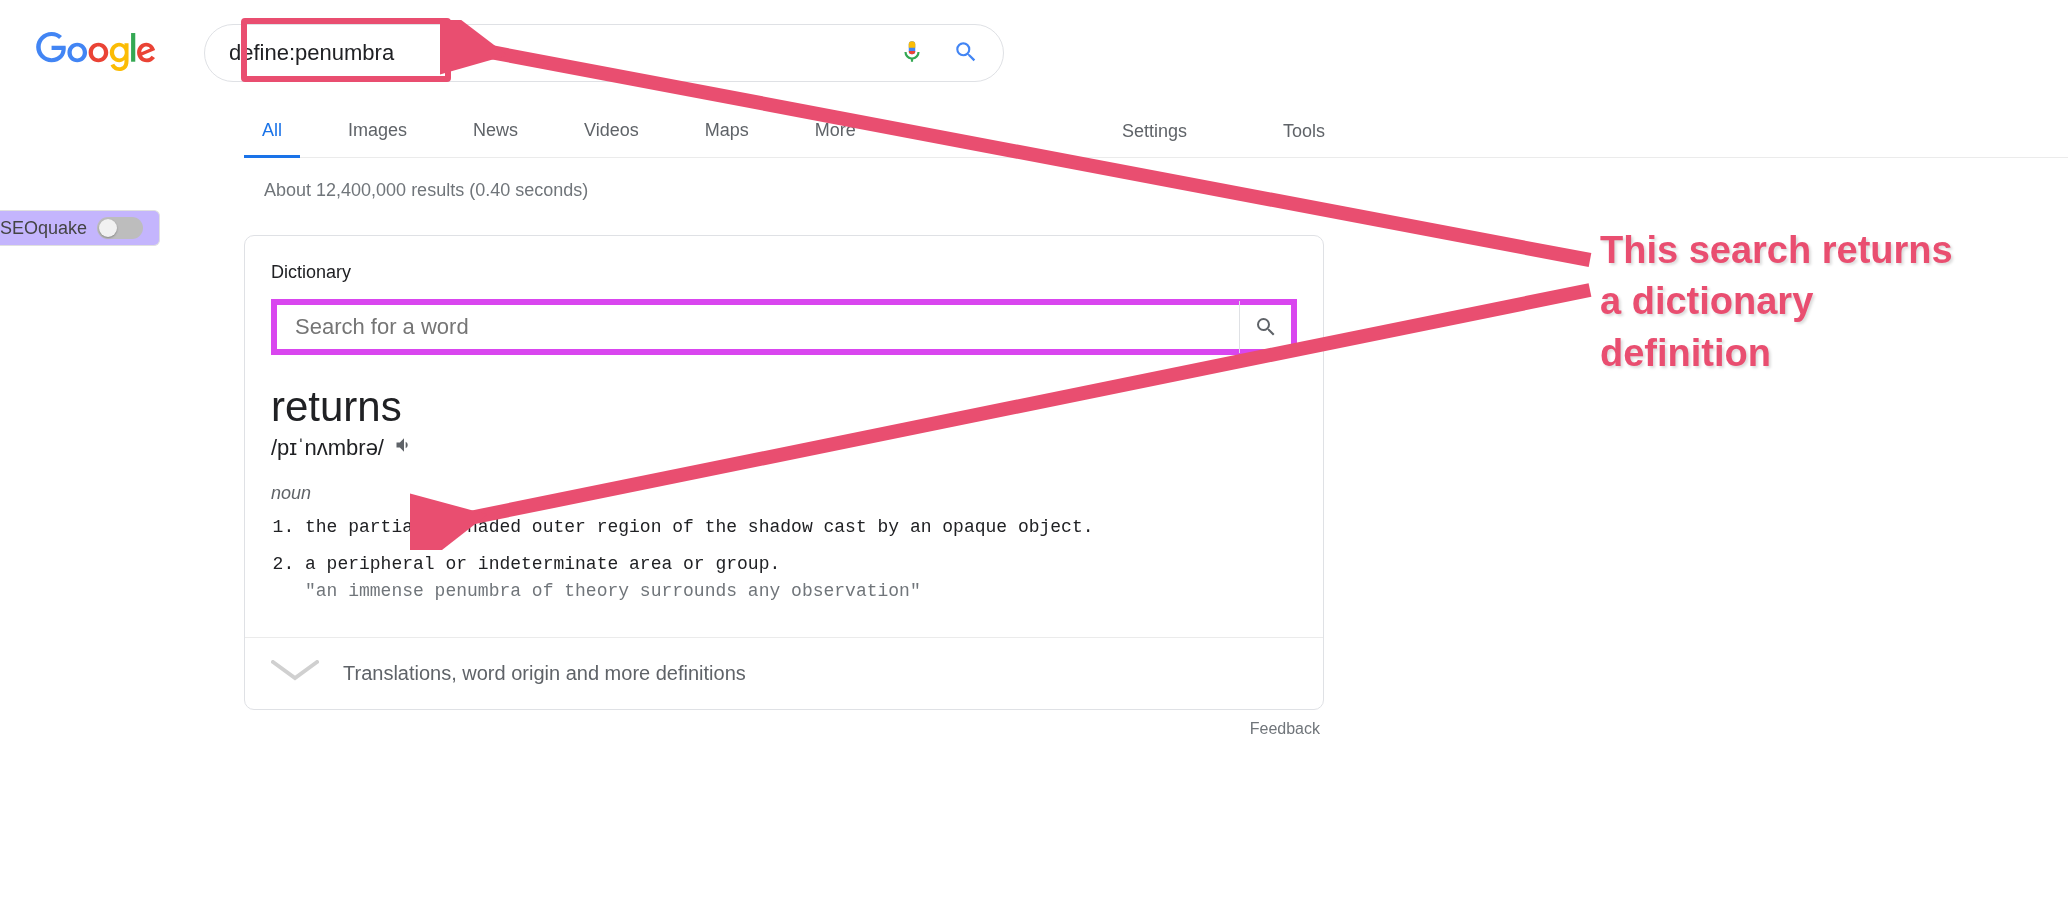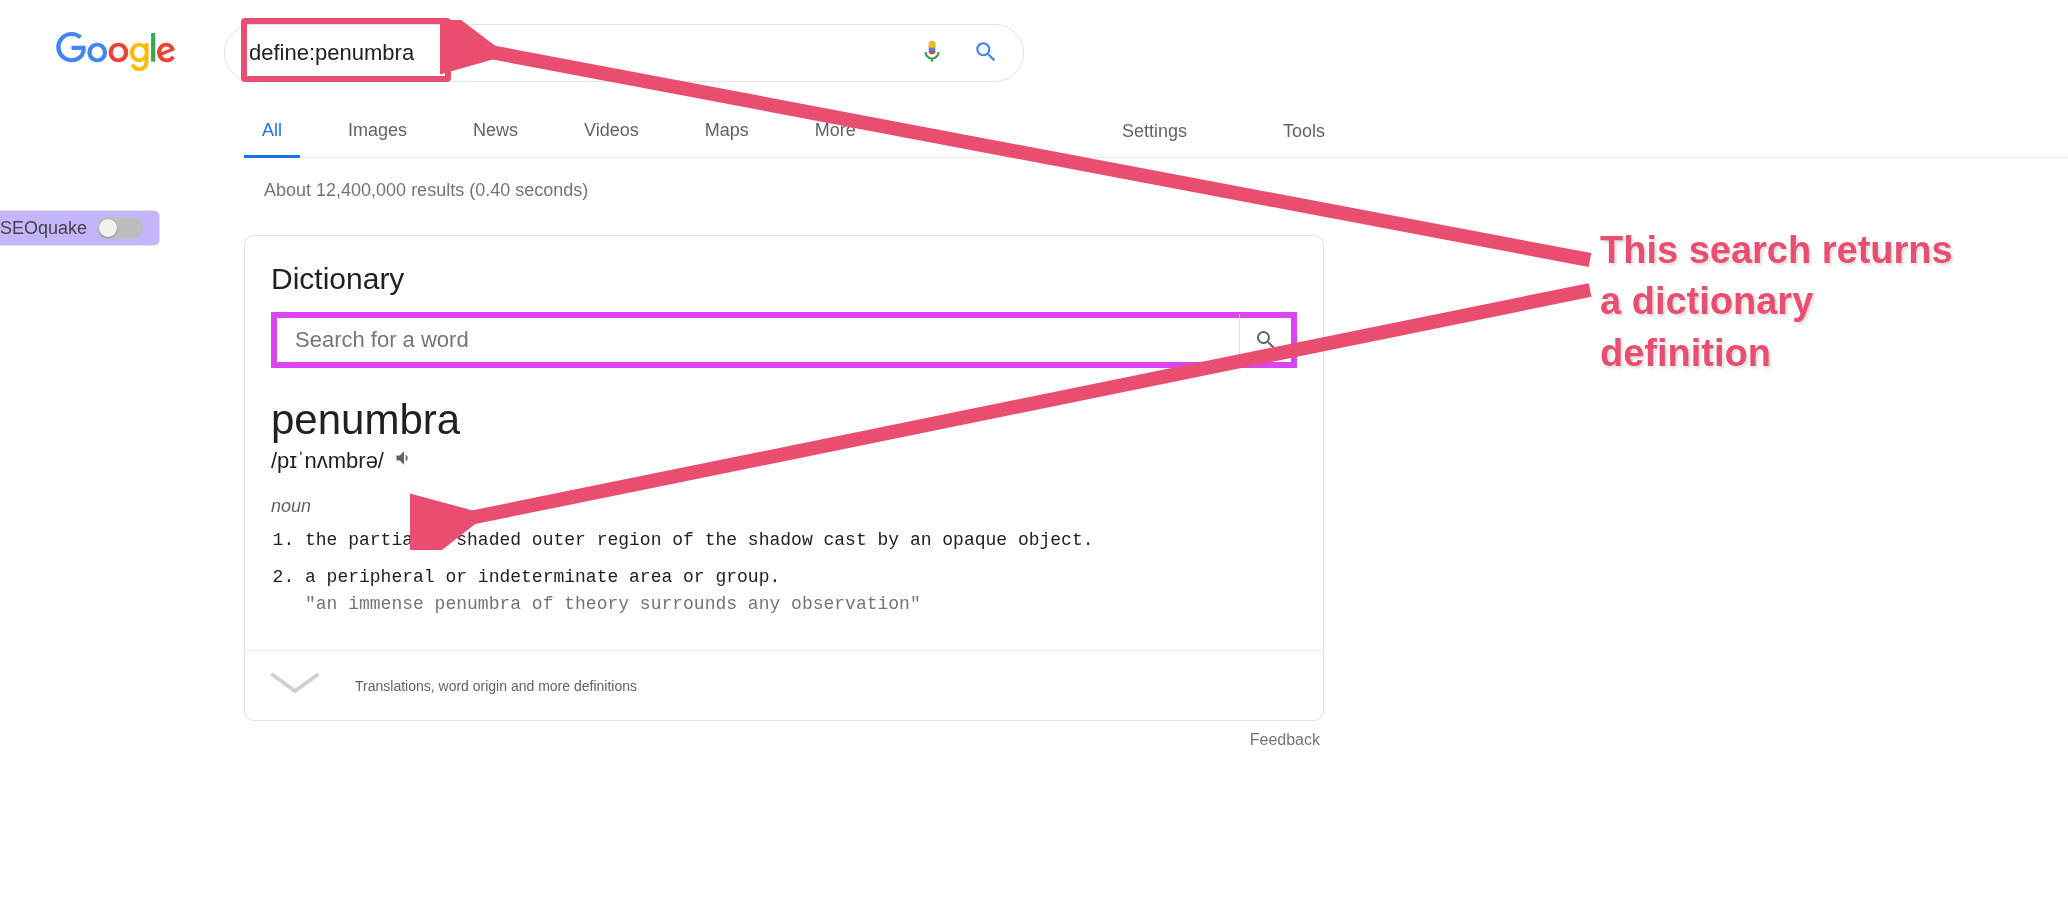--- a/index.html
+++ b/index.html
@@ -12,21 +12,20 @@
     position: relative;
     background: #fff;
     overflow: hidden;
   }
 
   
   .topbar {
     display: flex;
     align-items: center;
     padding: 24px 0 0 36px;
-    margin-left: 20px;
   }
   .logo {
     margin-right: 48px;
   }
   .searchbox {
     position: relative;
     width: 800px;
     height: 58px;
     border: 1px solid #dfe1e5;
     border-radius: 30px;
@@ -133,21 +132,21 @@
   .dict-card {
     margin-left: 244px;
     margin-top: 34px;
     width: 1080px;
     border: 1px solid #dfe1e5;
     border-radius: 10px;
     background: #fff;
     position: relative;
   }
   .dict-card .card-header {
-    font-size: 30px;
+    font-size: 18px;
     color: #202124;
     padding: 26px 26px 16px;
   }
   .dict-search {
     margin: 0 26px 10px;
     border: 6px solid #d946ef;
     height: 56px;
     display: flex;
     align-items: center;
     padding: 0 18px;
@@ -195,22 +194,22 @@
   }
   .defs li { margin-bottom: 10px; line-height: 1.5; font-family: Liberation Mono, monospace; }
   .defs .example {
     color: #70757a;
   }
   .expand-row {
     border-top: 1px solid #ebebeb;
     padding: 22px 26px;
     display: flex;
     align-items: center;
-    gap: 36px;
-    font-size: 14px;
+    gap: 24px;
+    font-size: 20px;
     color: #5f6368;
     cursor: pointer;
   }
   .chevron svg { width: 48px; height: 22px; fill:#d0d0d0; }
 
   .feedback {
     margin-left: 244px;
     width: 1080px;
     text-align: right;
     font-size: 16px;
@@ -304,21 +303,21 @@
 
   <div class="dict-search">
     <input type="text" placeholder="Search for a word" style="">
     <div class="btn">
       <svg viewBox="0 0 24 24" fill="#5f6368">
           <path d="M15.5 14h-.79l-.28-.27A6.471 6.471 0 0016 9.5 6.5 6.5 0 109.5 16a6.47 6.47 0 004.23-1.57l.27.28v.79l5 4.99L20.49 19l-4.99-5zm-6 0C7.01 14 5 11.99 5 9.5S7.01 5 9.5 5 14 7.01 14 9.5 11.99 14 9.5 14z"></path>
         </svg>
     </div>
   </div>
 
-  <div class="word">penumbra</div>
+  <div class="word">returns</div>
 
   <div class="pron">
     <span>/pɪˈnʌmbrə/</span>
     <span class="speaker">
       <svg viewBox="0 0 24 24">
           <path d="M3 9v6h4l5 5V4L7 9H3zm13.5 3A4.5 4.5 0 0014 7.97v8.05A4.5 4.5 0 0016.5 12z"></path>
         </svg>
     </span>
   </div>
 

